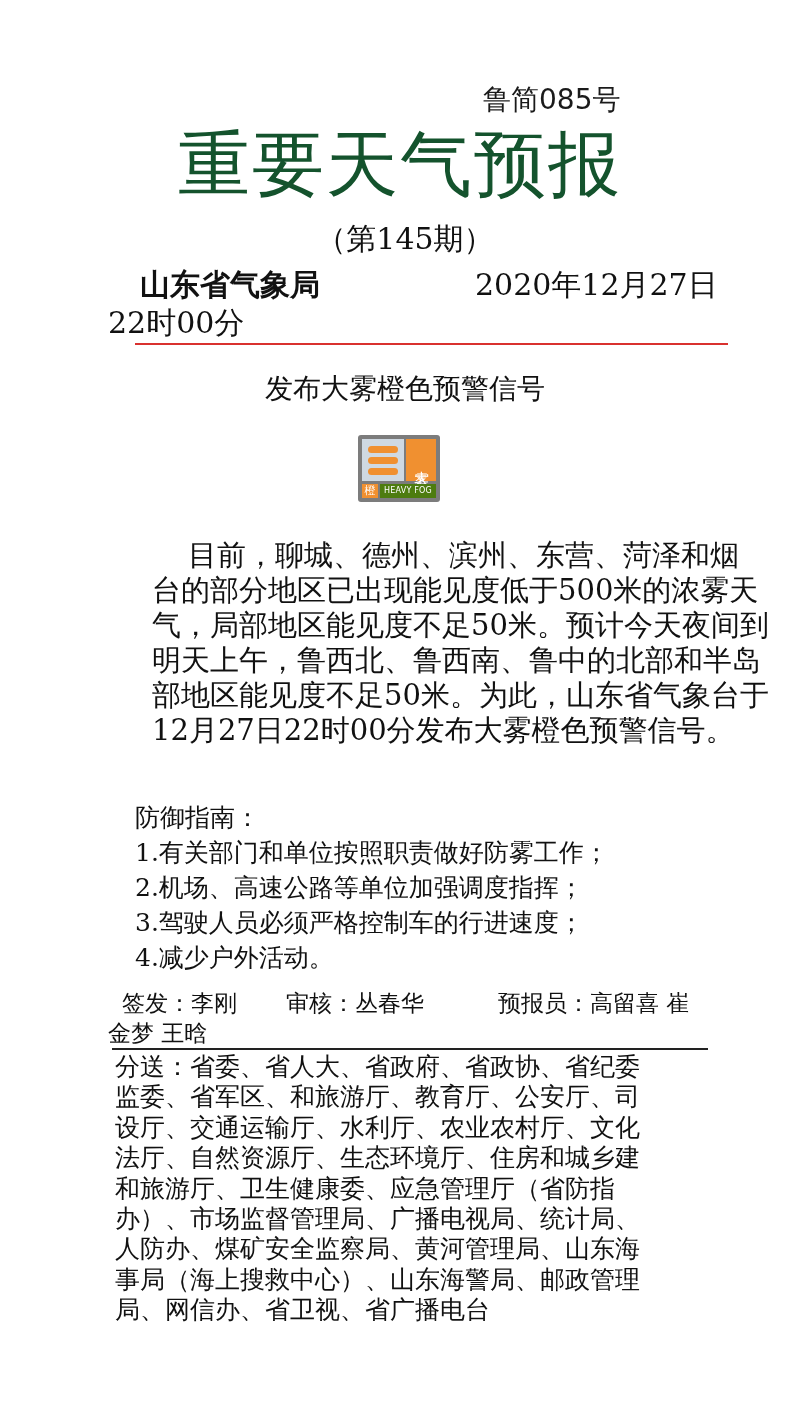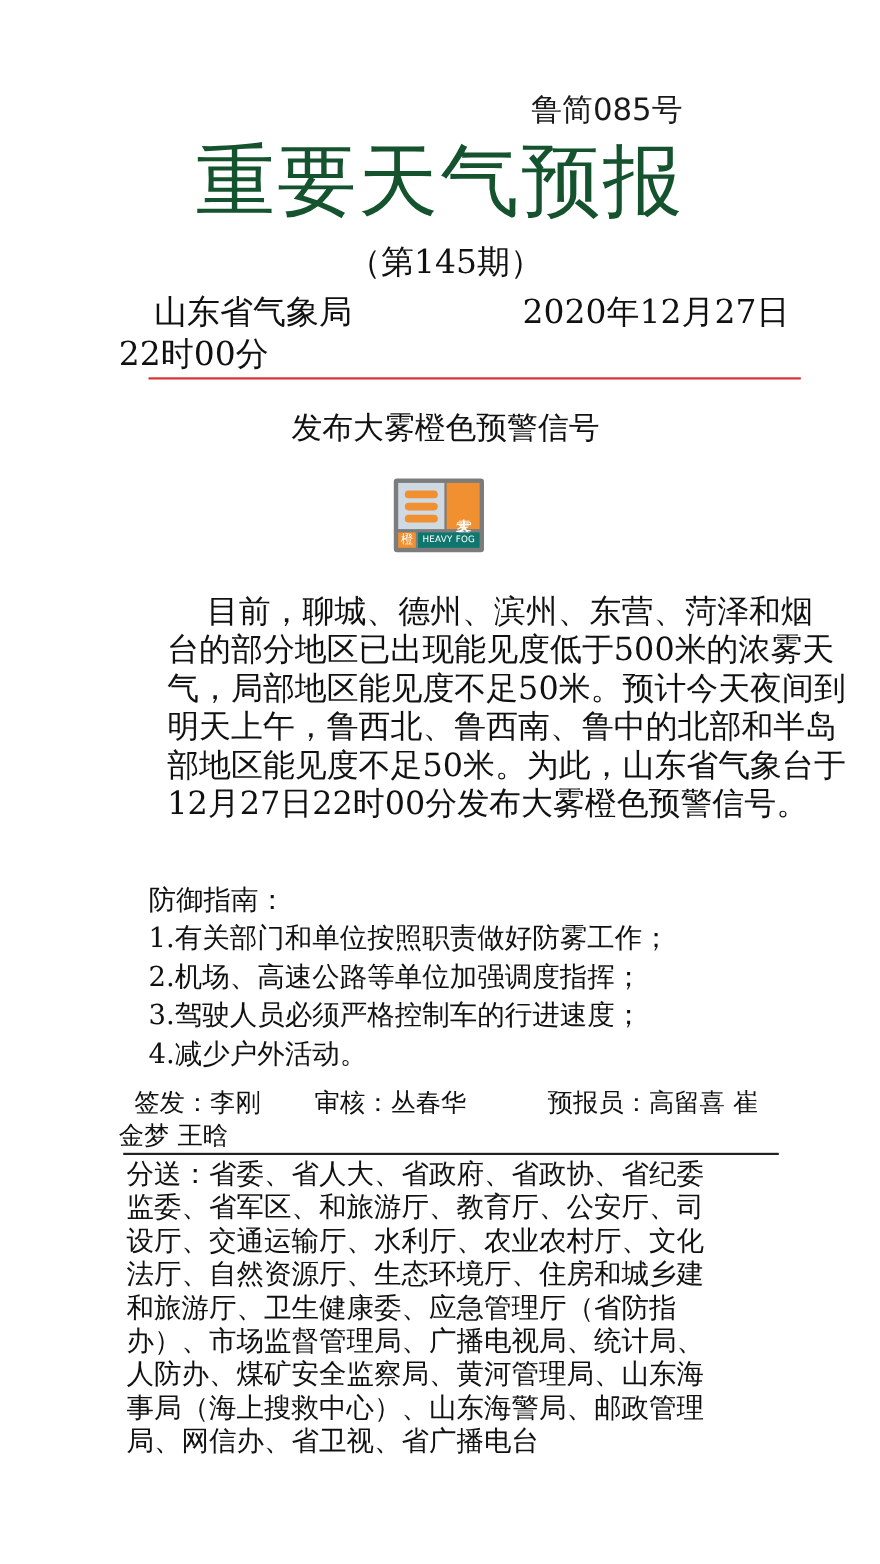--- a/index.html
+++ b/index.html
@@ -6,35 +6,35 @@
   body {
     width: 800px; height: 1422px; background: #ffffff; position: relative; overflow: hidden;
     font-family: "DejaVu Sans", "Liberation Sans", sans-serif; color: #111111;
   }
   .abs { position: absolute; white-space: nowrap; }
   .serif { font-family: "DejaVu Serif", "Liberation Serif", serif; }
 
   #doc-number { left: 483px; top: 80px; font-size: 28px; line-height: 40px; color: #1a1a1a; }
   #main-title { left: 178px; top: 122px; font-size: 72px; line-height: 84px; color: #14532d; letter-spacing: 2px; }
   #issue-number { left: 0; width: 810px; top: 220px; text-align: center; font-size: 30px; line-height: 38px; }
-  #issuer { left: 140px; top: 266px; font-size: 30px; line-height: 38px; }
+  #issuer { left: 140px; top: 266px; font-size: 30px; line-height: 38px; font-weight: bold; }
   #issue-date { left: 475px; top: 266px; font-size: 30px; line-height: 38px; }
   #issue-time { left: 108px; top: 304px; font-size: 30px; line-height: 38px; }
   #red-rule { left: 135px; top: 343px; width: 593px; height: 2px; background: #d9312f; }
 
   #subtitle { left: 0; width: 810px; top: 370px; text-align: center; font-size: 28px; line-height: 38px; }
 
   
   #warning-icon { left: 358px; top: 435px; width: 82px; height: 67px; background: #7c7c7c; border-radius: 3px; }
   #warning-icon .left-panel { position: absolute; left: 4px; top: 4px; width: 42px; height: 42px; background: #cfd9e2; }
   #warning-icon .bar { position: absolute; left: 6px; width: 30px; height: 7px; background: #f09030; border-radius: 4px; }
   #warning-icon .right-panel { position: absolute; left: 48px; top: 4px; width: 30px; height: 42px; background: #f09030;
     color: #ffffff; font-size: 15px; line-height: 19px; text-align: center; writing-mode: vertical-rl; display:flex; align-items:center; justify-content:center; letter-spacing: 1px;}
   #warning-icon .level-box { position: absolute; left: 4px; top: 49px; width: 16px; height: 14px; background: #f09030; color:#fff; font-size: 11px; line-height: 14px; text-align:center; }
-  #warning-icon .label-box { position: absolute; left: 22px; top: 49px; width: 56px; height: 14px; background: #0f766e; color:#fff; font-size: 8px; line-height: 14px; text-align:center; letter-spacing: 0.2px; }
+  #warning-icon .label-box { position: absolute; left: 22px; top: 49px; width: 56px; height: 14px; background: #4d7c0f; color:#fff; font-size: 8px; line-height: 14px; text-align:center; letter-spacing: 0.2px; }
 
   #body-para { left: 108px; top: 538px; width: 590px; font-size: 29px; line-height: 35px; white-space: normal; }
   #body-para .line { display: block; white-space: nowrap; margin-left: 44px; }
 
   #guide { left: 135px; top: 800px; font-size: 25px; line-height: 35px; }
   #guide .line { display: block; white-space: nowrap; }
 
   #signatures { left: 108px; top: 988px; width: 600px; font-size: 23px; line-height: 30px; }
   #signatures .row { display: block; white-space: nowrap; position: relative; height: 30px; text-decoration: underline; }
   #black-rule { left: 112px; top: 1048px; width: 596px; height: 2px; background: #222222; }

